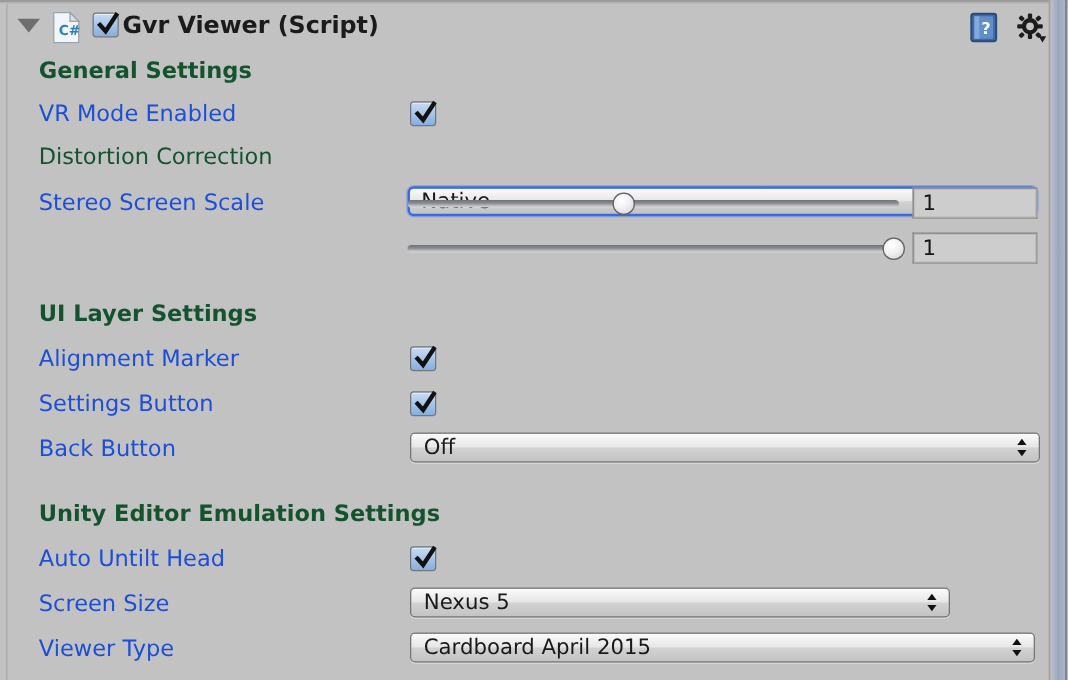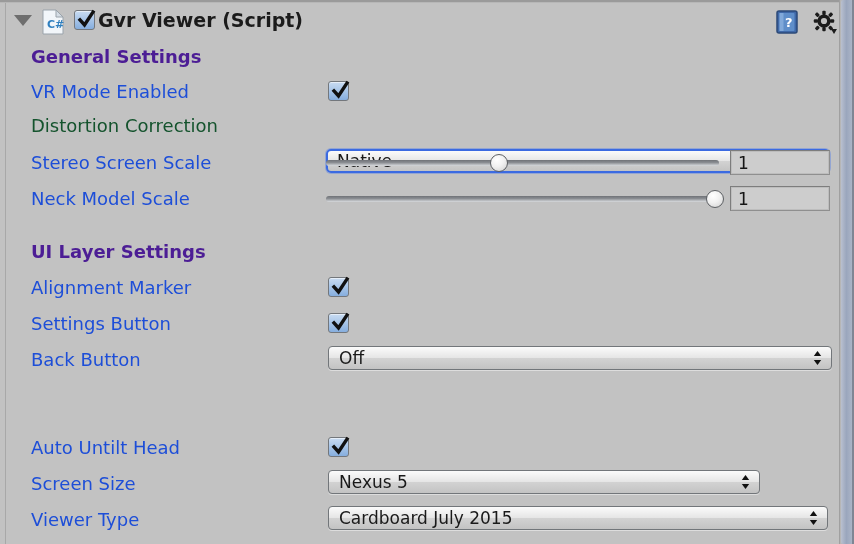--- a/index.html
+++ b/index.html
@@ -101,21 +101,21 @@
     position: absolute;
     left: 806px; top: 6px;
     width: 26px; height: 26px;
   }
 
   
   .section-title {
     position: absolute;
     font-size: 18px;
     font-weight: bold;
-    color: #4c1d95;
+    color: #14532d;
     white-space: nowrap;
     left: 31px;
   }
   .row-label {
     position: absolute;
     left: 31px;
     font-size: 18px;
     color: #1d4ed8;
     white-space: nowrap;
   }
@@ -301,21 +301,20 @@
 
   <div class="row-label" style="top:152px">Stereo Screen Scale</div>
   <div class="slider" style="left:326px; top:153px; width:393px;">
     <div class="track"></div>
     <div class="knob" style="left:44%"></div>
   </div>
   <div class="numfield" style="left:730px; top:150px; width:100px;">
     <span class="nval">1</span>
   </div>
 
-  <div class="row-label" style="top:188px">Neck Model Scale</div>
   <div class="slider" style="left:326px; top:189px; width:393px;">
     <div class="track"></div>
     <div class="knob" style="left:99%"></div>
   </div>
   <div class="numfield" style="left:730px; top:186px; width:100px;">
     <span class="nval">1</span>
   </div>
 
   <div class="section-title" style="top:241px">UI Layer Settings</div>
 
@@ -335,40 +334,41 @@
 
   <div class="row-label" style="top:349px">Back Button</div>
   <div class="popup" style="left:328px; top:346px; width:504px;">
     <span class="ptext">Off</span>
     <svg class="parrows" viewBox="0 0 9 16">
       <path d="M4.5 1 L8.2 6 L0.8 6 Z" fill="#111"></path>
       <path d="M4.5 15 L8.2 10 L0.8 10 Z" fill="#111"></path>
     </svg>
   </div>
 
+  <div class="section-title" style="top:401px">Unity Editor Emulation Settings</div>
 
   <div class="row-label" style="top:437px">Auto Untilt Head</div>
   <div class="checkbox field-check" style="top:437px">
     <svg class="tick" viewBox="0 0 19 22">
       <path d="M3 12 L7.5 17 L16 4" stroke="#111111" stroke-width="3.4" fill="none" stroke-linecap="square"></path>
     </svg>
   </div>
 
   <div class="row-label" style="top:473px">Screen Size</div>
   <div class="popup" style="left:328px; top:470px; width:432px;">
     <span class="ptext">Nexus 5</span>
     <svg class="parrows" viewBox="0 0 9 16">
       <path d="M4.5 1 L8.2 6 L0.8 6 Z" fill="#111"></path>
       <path d="M4.5 15 L8.2 10 L0.8 10 Z" fill="#111"></path>
     </svg>
   </div>
 
   <div class="row-label" style="top:509px">Viewer Type</div>
   <div class="popup" style="left:328px; top:506px; width:500px;">
-    <span class="ptext">Cardboard July 2015</span>
+    <span class="ptext">Cardboard April 2015</span>
     <svg class="parrows" viewBox="0 0 9 16">
       <path d="M4.5 1 L8.2 6 L0.8 6 Z" fill="#111"></path>
       <path d="M4.5 15 L8.2 10 L0.8 10 Z" fill="#111"></path>
     </svg>
   </div>
 
   <div class="scroll-gutter">
     <div class="scroll-thumb"></div>
   </div>
   <div class="scroll-edge"></div>

